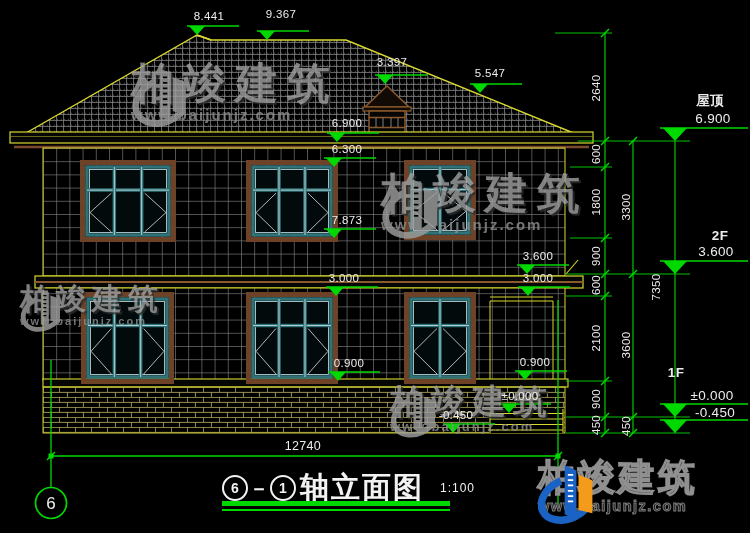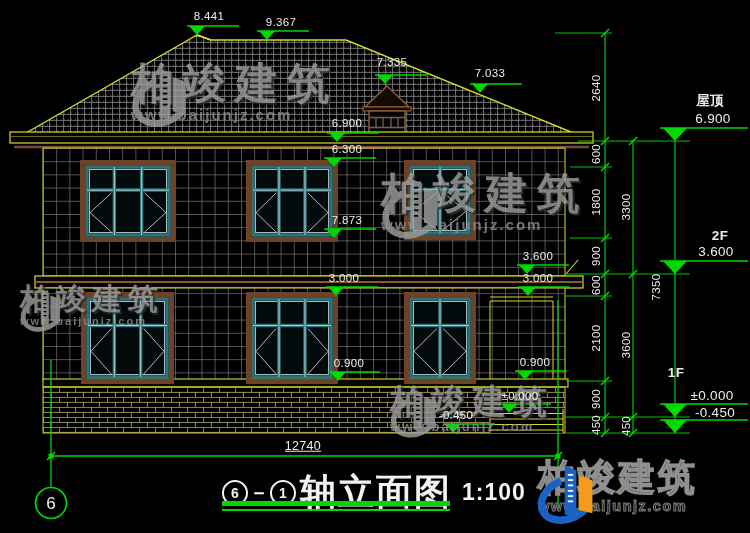--- a/index.html
+++ b/index.html
@@ -14,22 +14,22 @@
   
   .wm{position:absolute;display:flex;align-items:center;z-index:2;pointer-events:none;color:#9e9e9e;opacity:.82;}
   .wm .txtcol{display:flex;flex-direction:column;line-height:1;}
   .wm .brand{font-weight:bold;text-shadow:2px 2px 1px #2e2e2e;}
   .wm .url{font-weight:bold;color:#8d8d8d;letter-spacing:2px;margin-top:2px;}
   
   #title{position:absolute;left:222px;top:468px;display:flex;align-items:center;z-index:5;color:#f2f2f2;}
   .circle-num{width:22px;height:22px;border:2px solid #f2f2f2;border-radius:50%;display:flex;
       align-items:center;justify-content:center;font-size:14px;font-weight:bold;flex:0 0 auto;}
   .t-dash{font-size:20px;font-weight:bold;margin:0 1px;}
-  .t-name{font-size:36px;font-weight:bold;letter-spacing:2px;margin-left:4px;}
-  .t-scale{font-size:23px;font-weight:bold;margin-left:10px;letter-spacing:1px;}
+  .t-name{font-size:29px;font-weight:bold;letter-spacing:2px;margin-left:4px;}
+  .t-scale{font-size:12px;font-weight:normal;margin-left:16px;letter-spacing:1px;}
   .t-bar1{position:absolute;left:222px;top:501px;width:228px;height:5px;background:#00d900;z-index:5;}
   .t-bar2{position:absolute;left:222px;top:509px;width:228px;height:2px;background:#00d900;z-index:5;}
   
   #footer-logo{position:absolute;left:538px;top:459px;display:flex;align-items:center;z-index:5;}
   #footer-logo .txtcol{display:flex;flex-direction:column;line-height:1;}
   #footer-logo .brand{font-size:37px;font-weight:bold;letter-spacing:3px;color:#161616;
       -webkit-text-stroke:1.3px #909090;text-shadow:0 0 2px #555;}
   #footer-logo .url{font-size:14.5px;font-weight:bold;letter-spacing:1.5px;color:#161616;
       -webkit-text-stroke:1px #7d7d7d;margin-top:3px;}
   .axis-num{position:absolute;color:#f0f0f0;font-size:17px;z-index:5;transform:translate(-50%,-50%);}
@@ -300,23 +300,23 @@
       <polygon points="38,14 50,18 50,48 38,45" fill="currentColor"></polygon>
       <path d="M29 14h4M29 19h4M29 24h4M29 29h4M29 34h4M29 39h4" stroke="#000" stroke-width="1.6"></path>
     </svg>
     <div class="txtcol">
       <span class="brand" style="font-size:34px;letter-spacing:7px;">柏竣建筑</span>
       <span class="url" style="font-size:13px;">www.baijunjz.com</span>
     </div>
   </div>
 
   <div class="lbl" style="left:209px;top:17px;">8.441</div>
-  <div class="lbl" style="left:281px;top:23px;">9.367</div>
-  <div class="lbl" style="left:392px;top:63px;">7.335</div>
-  <div class="lbl" style="left:490px;top:74px;">7.033</div>
+  <div class="lbl" style="left:281px;top:15px;">9.367</div>
+  <div class="lbl" style="left:392px;top:63px;">3.397</div>
+  <div class="lbl" style="left:490px;top:74px;">5.547</div>
   <div class="lbl" style="left:347px;top:124px;">6.900</div>
   <div class="lbl" style="left:347px;top:150px;">6.300</div>
   <div class="lbl" style="left:347px;top:221px;">7.873</div>
   <div class="lbl" style="left:538px;top:257px;">3.600</div>
   <div class="lbl" style="left:344px;top:279px;">3.000</div>
   <div class="lbl" style="left:538px;top:279px;">3.000</div>
   <div class="lbl" style="left:349px;top:364px;">0.900</div>
   <div class="lbl" style="left:535px;top:363px;">0.900</div>
   <div class="lbl" style="left:520px;top:397px;">±0.000</div>
   <div class="lbl" style="left:456px;top:416px;">-0.450</div>
@@ -335,21 +335,21 @@
   <div class="lbl rot" style="left:597px;top:256px;">900</div>
   <div class="lbl rot" style="left:597px;top:285px;">600</div>
   <div class="lbl rot" style="left:597px;top:338px;">2100</div>
   <div class="lbl rot" style="left:597px;top:399px;">900</div>
   <div class="lbl rot" style="left:597px;top:425px;">450</div>
   <div class="lbl rot" style="left:627px;top:207px;">3300</div>
   <div class="lbl rot" style="left:627px;top:345px;">3600</div>
   <div class="lbl rot" style="left:627px;top:426px;">450</div>
   <div class="lbl rot" style="left:657px;top:287px;">7350</div>
 
-  <div class="lbl" style="left:303px;top:446px;font-size:12.5px;text-decoration:underline;">12740</div>
+  <div class="lbl" style="left:303px;top:446px;font-size:12.5px;">12740</div>
 
   <div class="axis-num" style="left:51px;top:504px;">6</div>
 
   <div id="title">
     <span class="circle-num">6</span>
     <span class="t-dash">－</span>
     <span class="circle-num">1</span>
     <span class="t-name">轴立面图</span>
     <span class="t-scale">1:100</span>
   </div>

